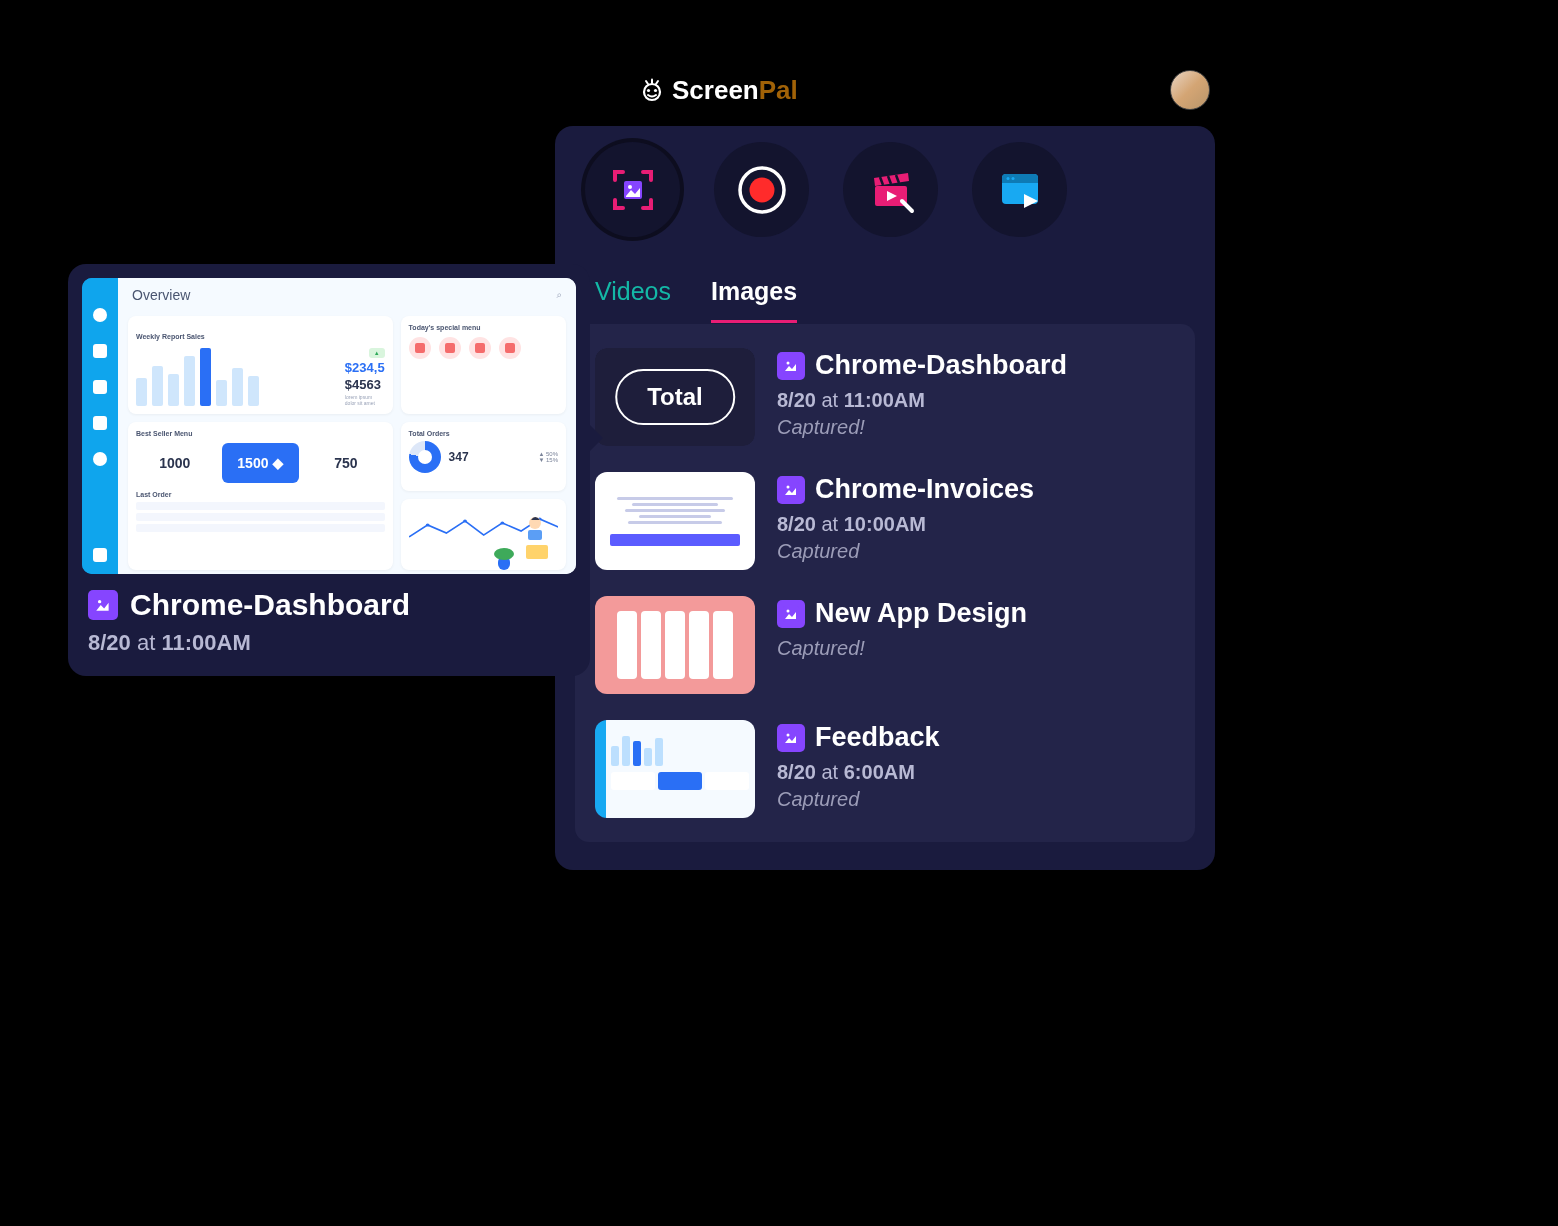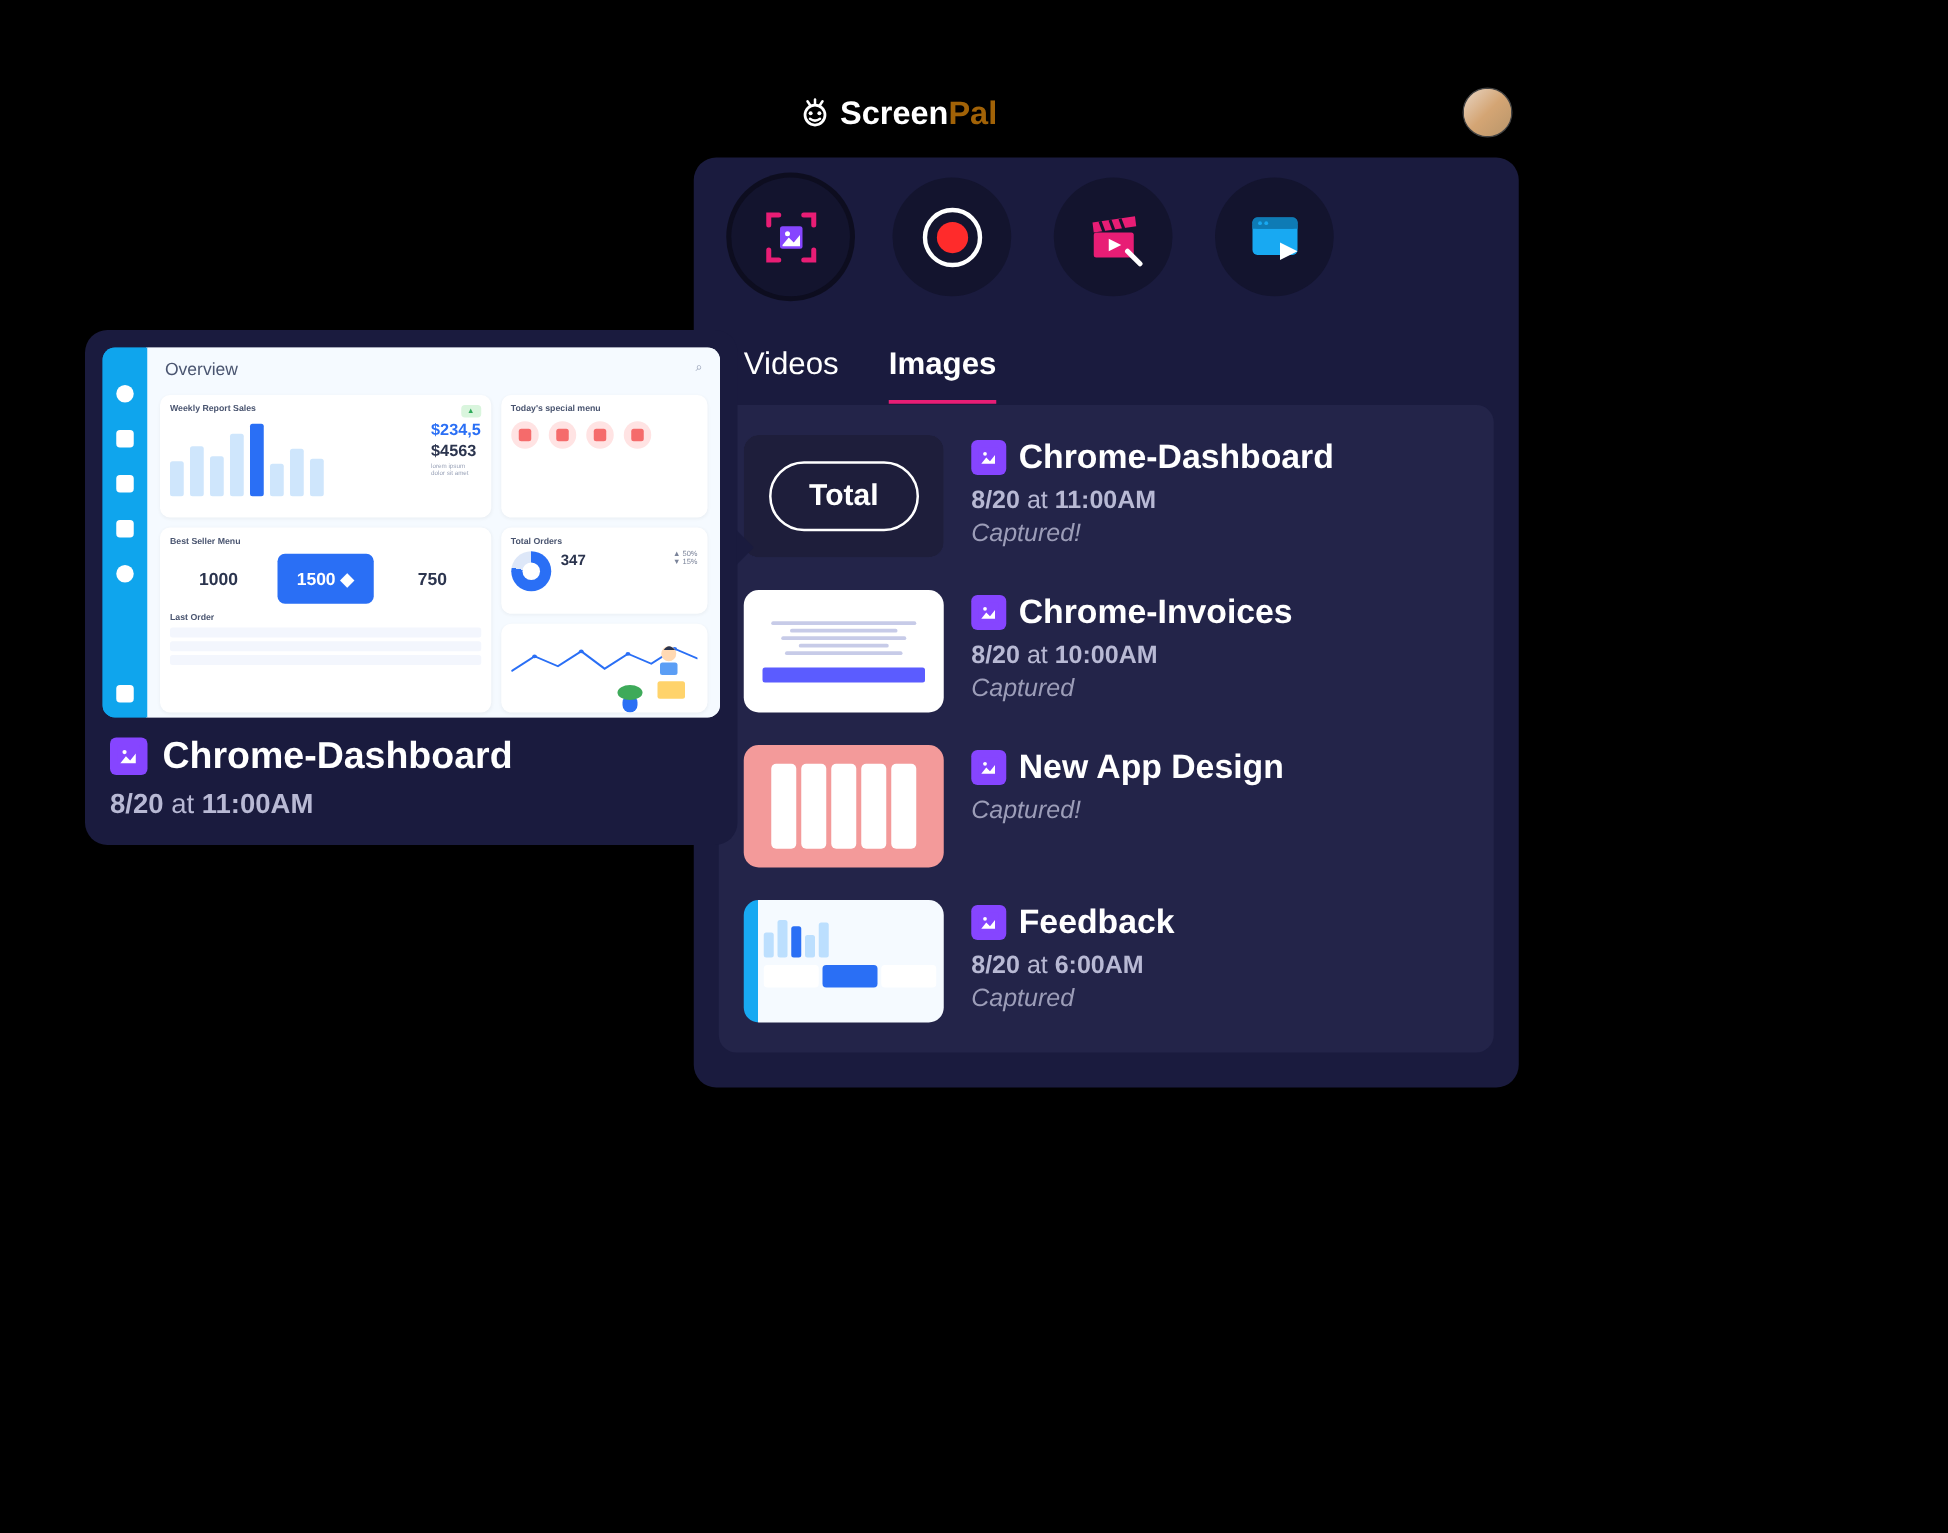--- a/index.html
+++ b/index.html
@@ -86,21 +86,21 @@
       display: flex;
       gap: 40px;
       margin-top: 40px;
       padding-left: 20px;
       border-bottom: 1px solid transparent;
       position: relative;
     }
     .tab {
       font-size: 25px;
       font-weight: 500;
-      color: #ffffff;
+      color: #14b8a6;
       padding-bottom: 14px;
       cursor: pointer;
     }
     .tab.active {
       color: #fff;
       font-weight: 700;
       border-bottom: 3px solid #e81d75;
     }
 
     
@@ -294,21 +294,21 @@
       position: relative;
     }
     .p-menu-icons .ic::after {
       content: '';
       position: absolute;
       width: 10px; height: 10px;
       background: #f56b6b;
       border-radius: 2px;
       top: 6px; left: 6px;
     }
-    .p-pie { display: flex; gap: 8px; }
+    .p-pie { display: flex; align-items: center; gap: 8px; }
     .p-pie .circle {
       width: 32px; height: 32px; border-radius: 50%;
       background: conic-gradient(#2a6ff5 0 280deg, #dde7f8 280deg 360deg);
       position: relative;
     }
     .p-pie .circle::after {
       content: ''; position: absolute; inset: 9px; background: #fff; border-radius: 50%;
     }
     .p-tiles { display: flex; gap: 8px; }
     .p-tile {
@@ -545,21 +545,21 @@
       <div class="dot circle"></div>
       <div style="flex:1"></div>
       <div class="dot" style="margin-bottom:12px"></div>
     </div>
     <div class="preview-body">
       <div class="p-card p-title-row">
         <span class="p-overview">Overview</span>
         <span style="color:#9aa3b8;font-size:10px">⌕</span>
       </div>
 
-      <div class="p-card" style="display:flex;gap:0;align-items:flex-start">
+      <div class="p-card" style="display:flex;gap:0;align-items:flex-end">
         <div style="flex:1">
           <div style="font-size:7px;font-weight:600">Weekly Report Sales</div>
           <div class="p-bars">
             <div class="b" style="height:28px"></div>
             <div class="b" style="height:40px"></div>
             <div class="b" style="height:32px"></div>
             <div class="b" style="height:50px"></div>
             <div class="b active" style="height:58px"></div>
             <div class="b" style="height:26px"></div>
             <div class="b" style="height:38px"></div>

